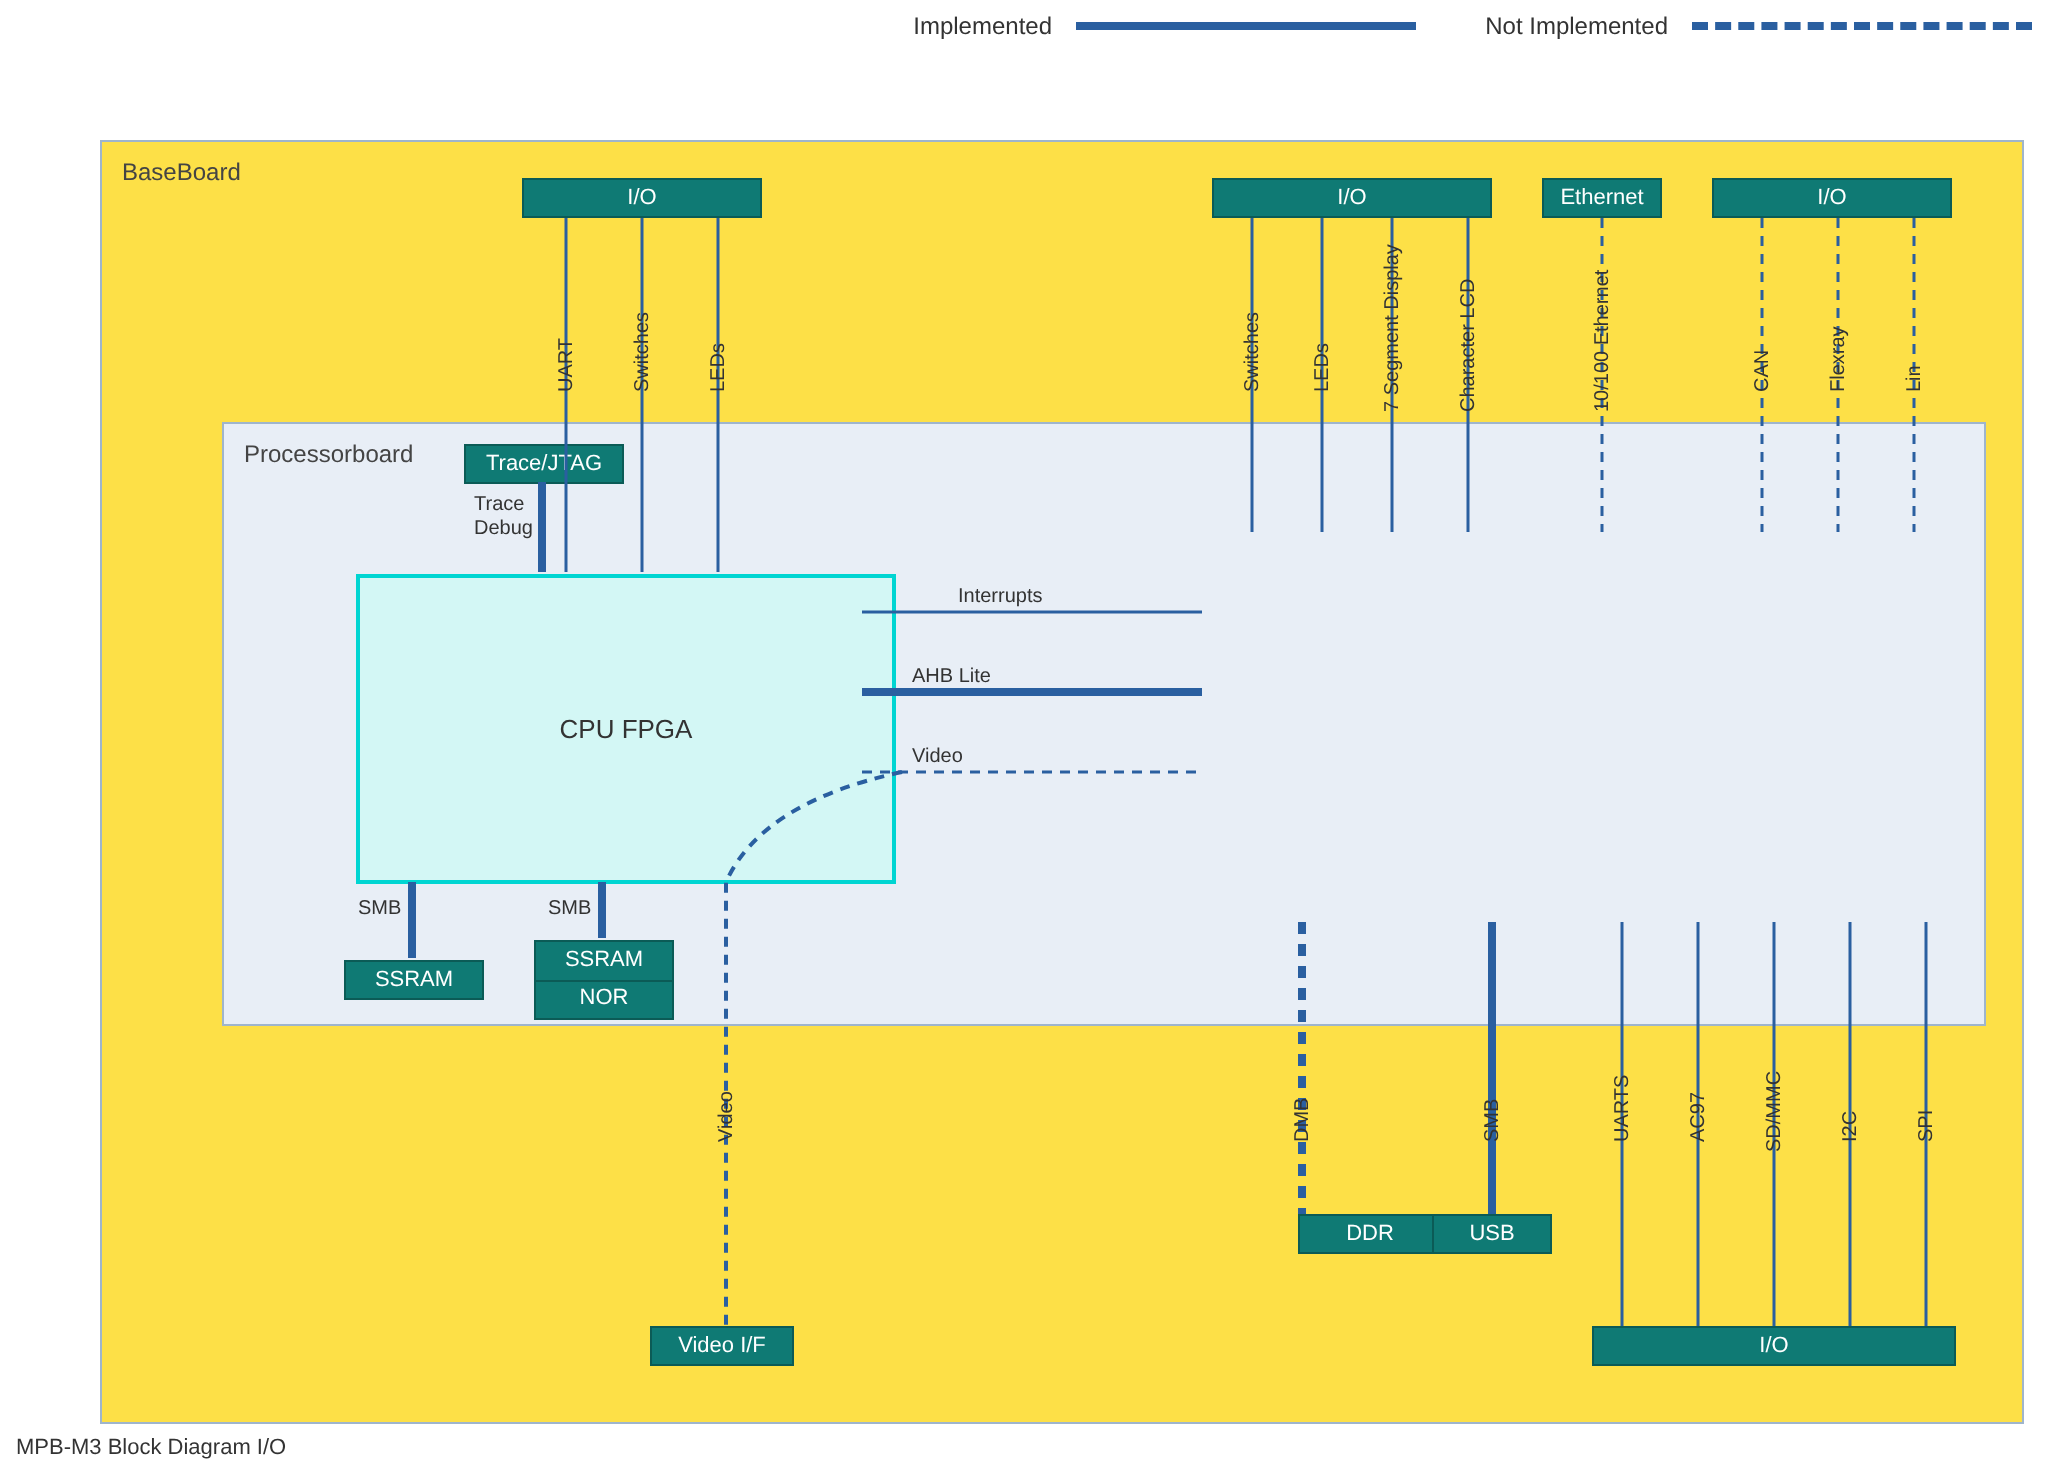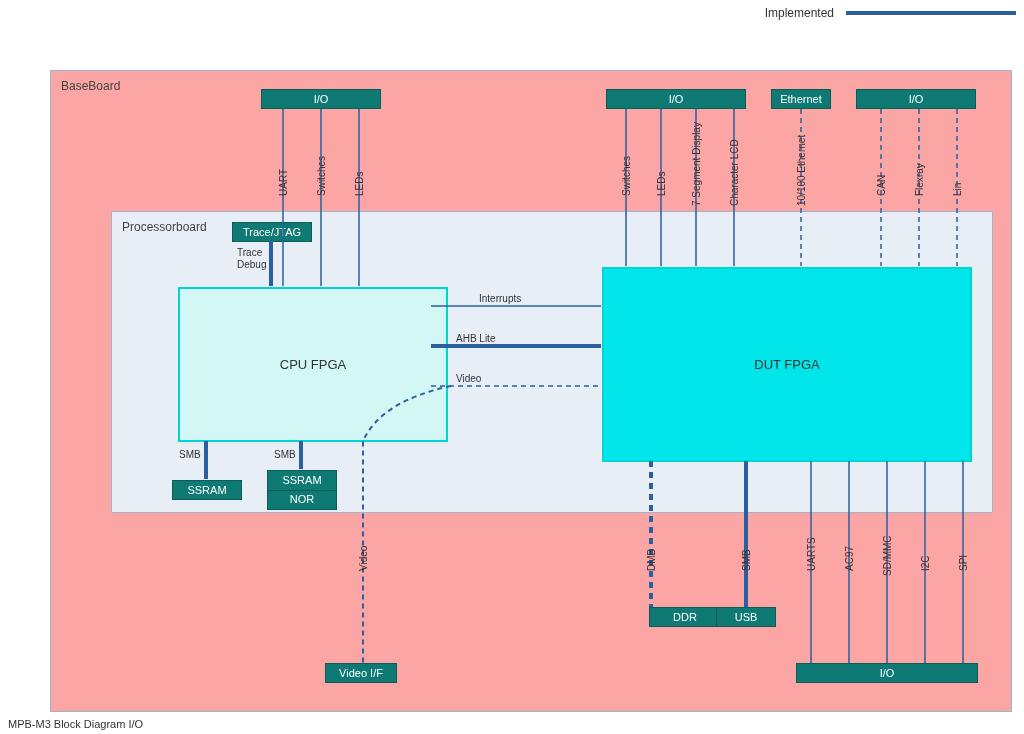--- a/index.html
+++ b/index.html
@@ -25,21 +25,21 @@
   .legend-label { width: 120px; text-align: right; font-size: 12px; }
   .line { height: 0; width: 170px; }
   .line.solid { border-top: 4px solid #2a5fa0; }
   .line.dashed { border-top: 4px dashed #2a5fa0; }
 
   .baseboard {
     position: absolute;
     left: 50px; top: 70px;
     width: 960px; height: 640px;
     border: 1px solid #9fb5cc;
-    background: #fca5a5;
+    background: #fde047;
   }
   .processorboard {
     position: absolute;
     left: 60px; top: 140px;
     width: 880px; height: 300px;
     border: 1px solid #9fb5cc;
     background: #e8eef6;
   }
   .board-title {
     position: absolute;
@@ -106,20 +106,24 @@
   }
 </style>
 </head>
 <body>
 
 <div class="legend">
   <div class="legend-row">
     <span class="legend-label">Implemented</span>
     <span class="line solid"></span>
   </div>
+  <div class="legend-row">
+    <span class="legend-label">Not Implemented</span>
+    <span class="line dashed"></span>
+  </div>
 </div>
 
 <div class="baseboard">
   <div class="board-title">BaseBoard</div>
 
   <div class="blk small" style="left:210px; top:18px; width:120px;">I/O</div>
   <div class="blk small" style="left:555px; top:18px; width:140px;">I/O</div>
   <div class="blk small" style="left:720px; top:18px; width:60px;">Ethernet</div>
   <div class="blk small" style="left:805px; top:18px; width:120px;">I/O</div>
 
@@ -127,21 +131,20 @@
   <div class="blk small" style="left:598px; top:536px; width:72px;">DDR</div>
   <div class="blk small" style="left:665px; top:536px; width:60px;">USB</div>
   <div class="blk small" style="left:745px; top:592px; width:182px;">I/O</div>
 
   <div class="processorboard">
     <div class="board-title">Processorboard</div>
 
     <div class="blk small" style="left:120px; top:10px; width:80px;">Trace/JTAG</div>
 
     <div class="fpga cpu-fpga" style="left:66px; top:75px; width:270px; height:155px;">CPU FPGA</div>
-    <div class="fpga dut-fpga" style="left:490px; top:55px; width:370px; height:195px;">DUT FPGA</div>
 
     <div class="blk small" style="left:60px; top:268px; width:70px;">SSRAM</div>
     <div class="blk" style="left:155px; top:258px; width:70px; height:40px; flex-direction:column; line-height:1;">
        <div style="border-bottom:1px solid #0b5b56; width:100%; height:20px; display:flex; align-items:center; justify-content:center;">SSRAM</div>
        <div style="width:100%; height:20px; display:flex; align-items:center; justify-content:center;">NOR</div>
     </div>
   </div>
 
   <svg class="wires" width="960" height="640" viewBox="0 0 960 640">
     <g stroke="#2a5fa0" stroke-width="1.5" fill="none">

